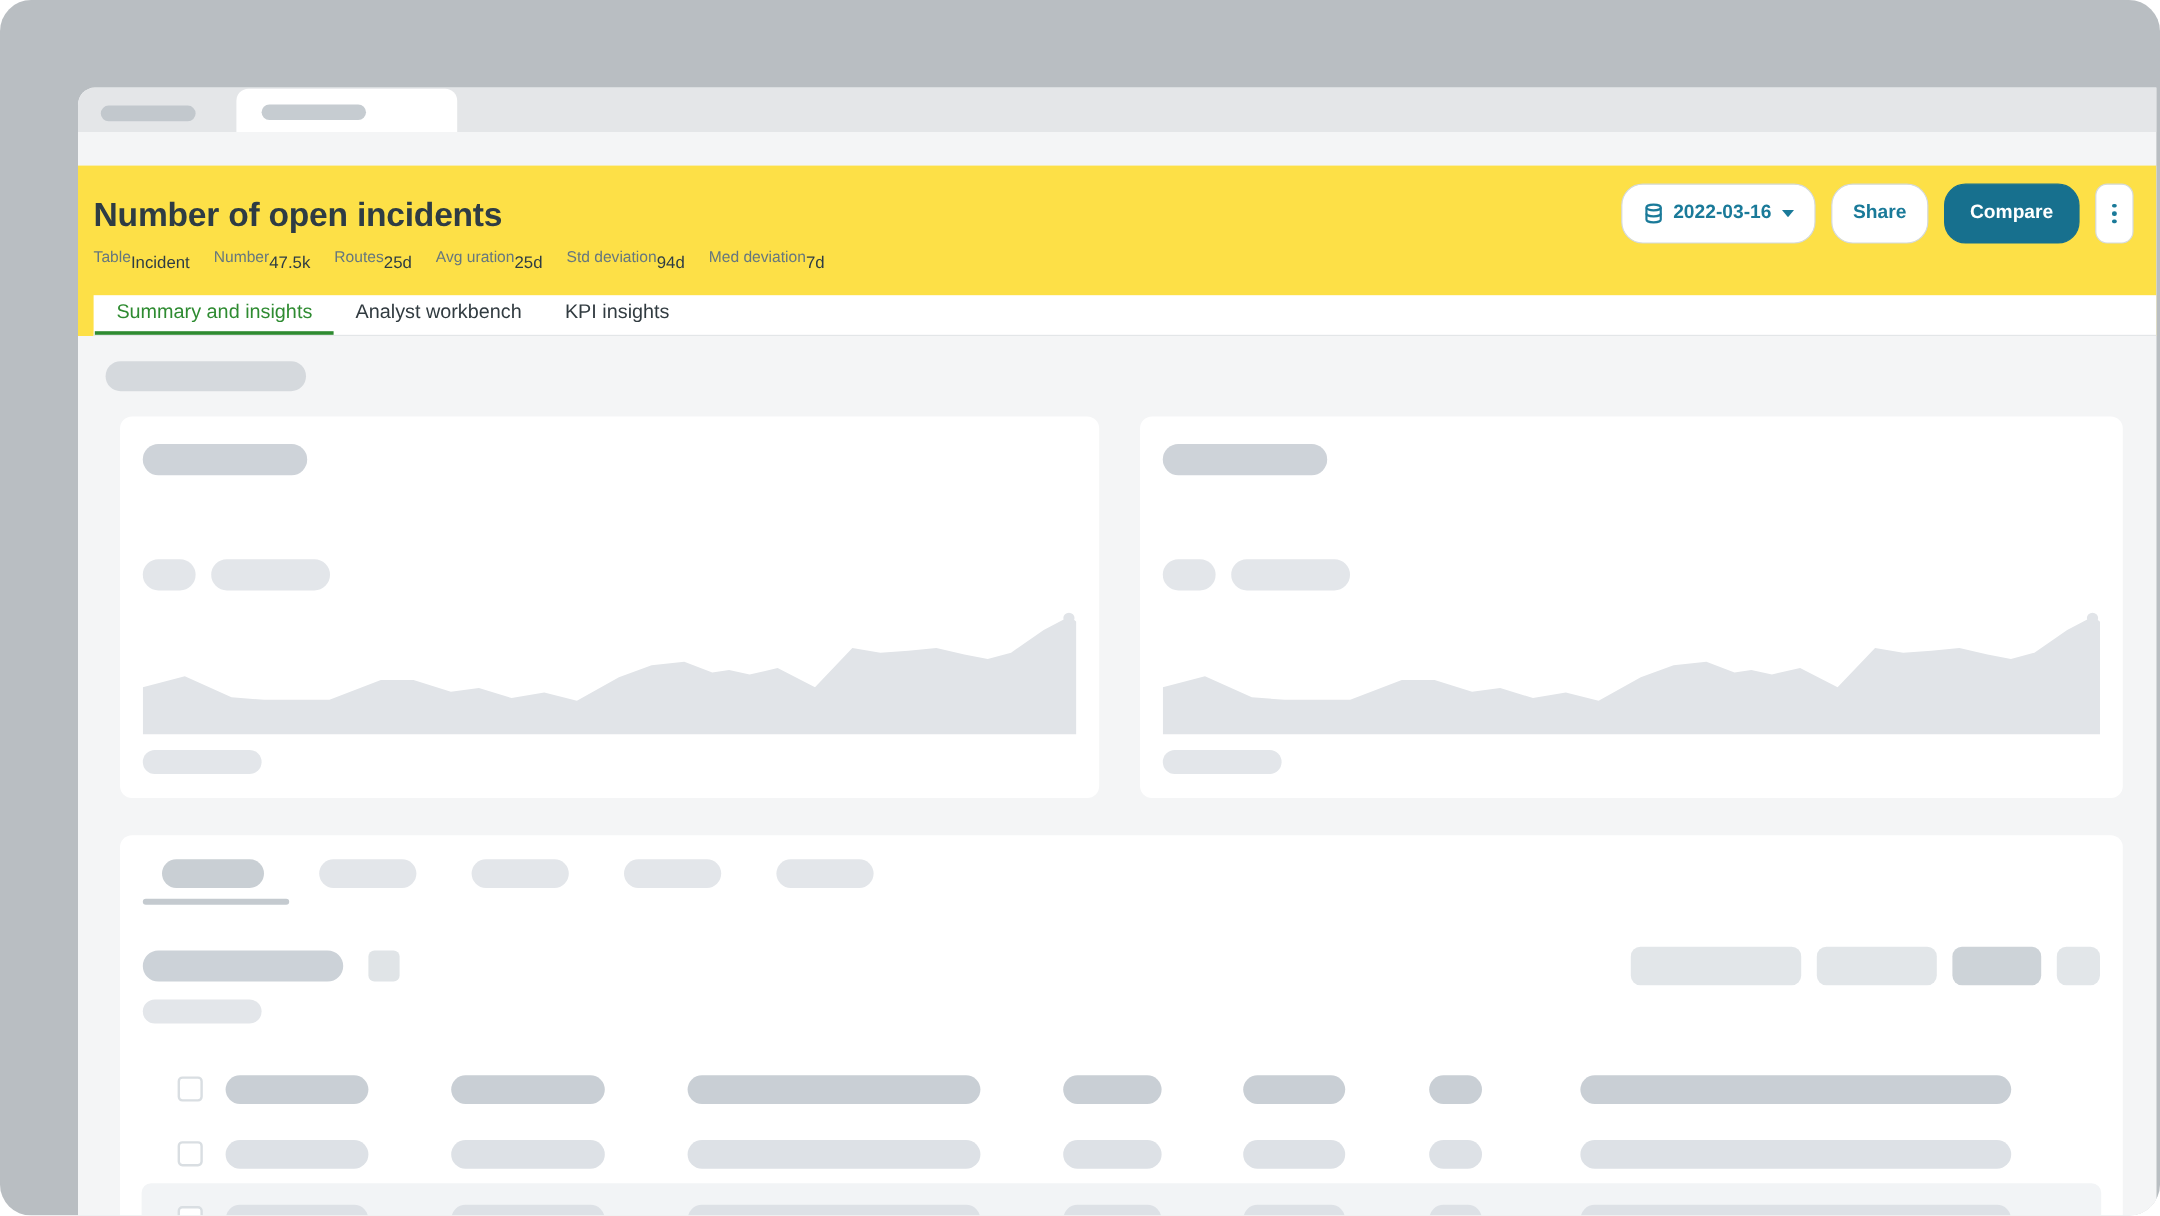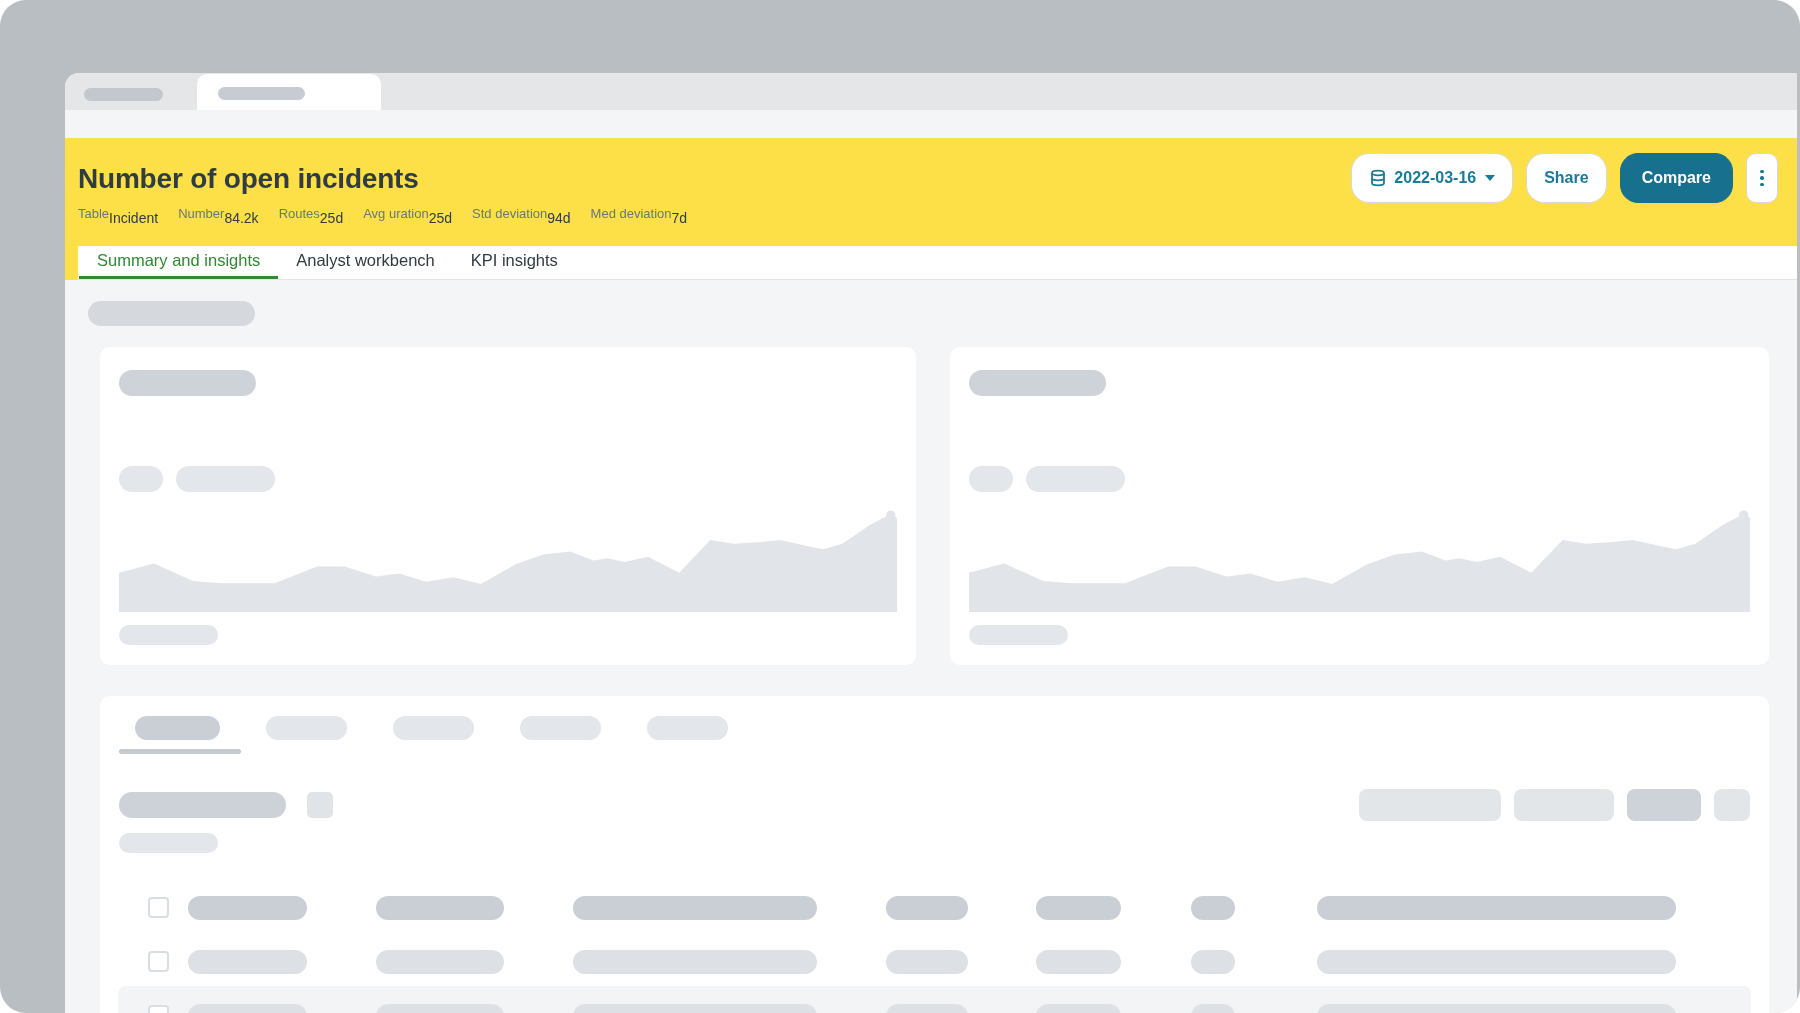--- a/index.html
+++ b/index.html
@@ -95,21 +95,21 @@
     <div class="header">
       <h1 class="page-title">Number of open incidents</h1>
 
       <div class="meta">
         <div class="meta-item">
           <span class="meta-label">Table</span>
           <span class="meta-value">Incident</span>
         </div>
         <div class="meta-item">
           <span class="meta-label">Number</span>
-          <span class="meta-value">84.2k</span>
+          <span class="meta-value">47.5k</span>
         </div>
         <div class="meta-item">
           <span class="meta-label">Routes</span>
           <span class="meta-value">25d</span>
         </div>
         <div class="meta-item">
           <span class="meta-label">Avg uration</span>
           <span class="meta-value">25d</span>
         </div>
         <div class="meta-item">

